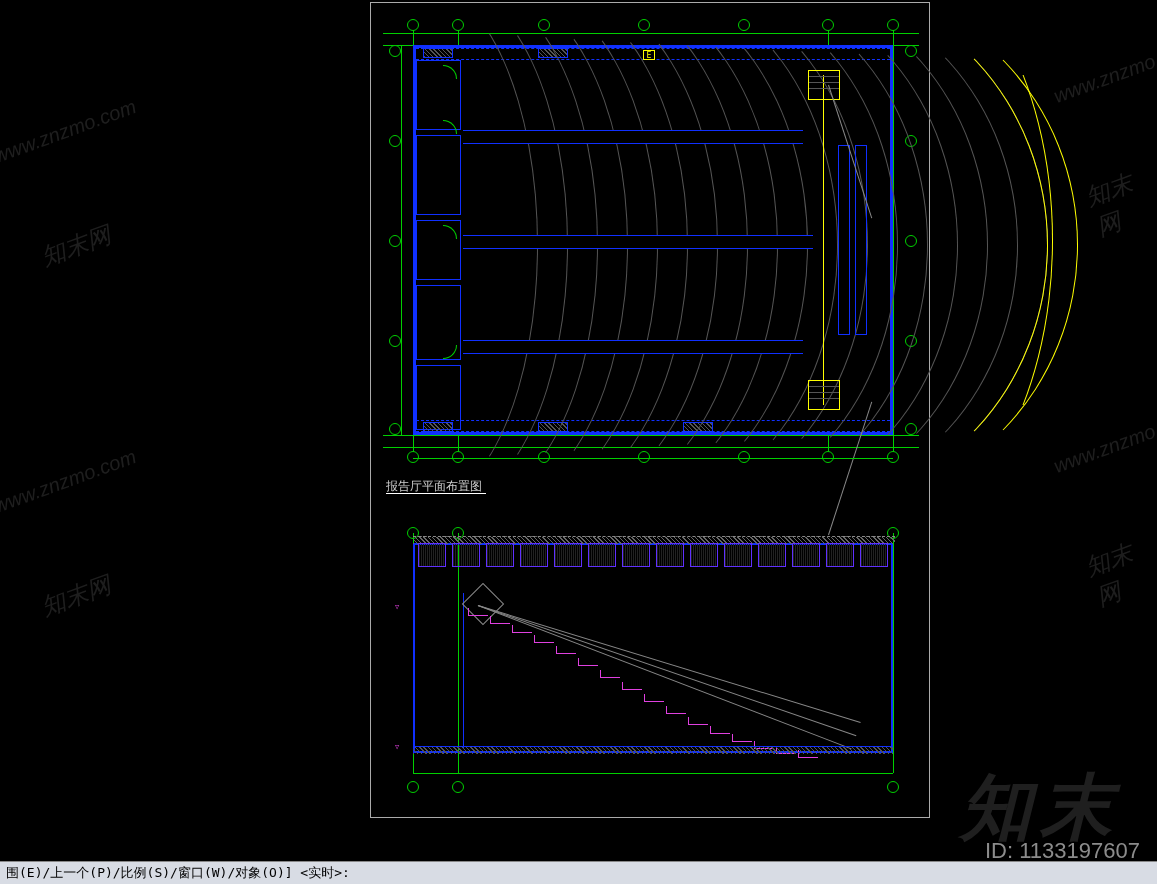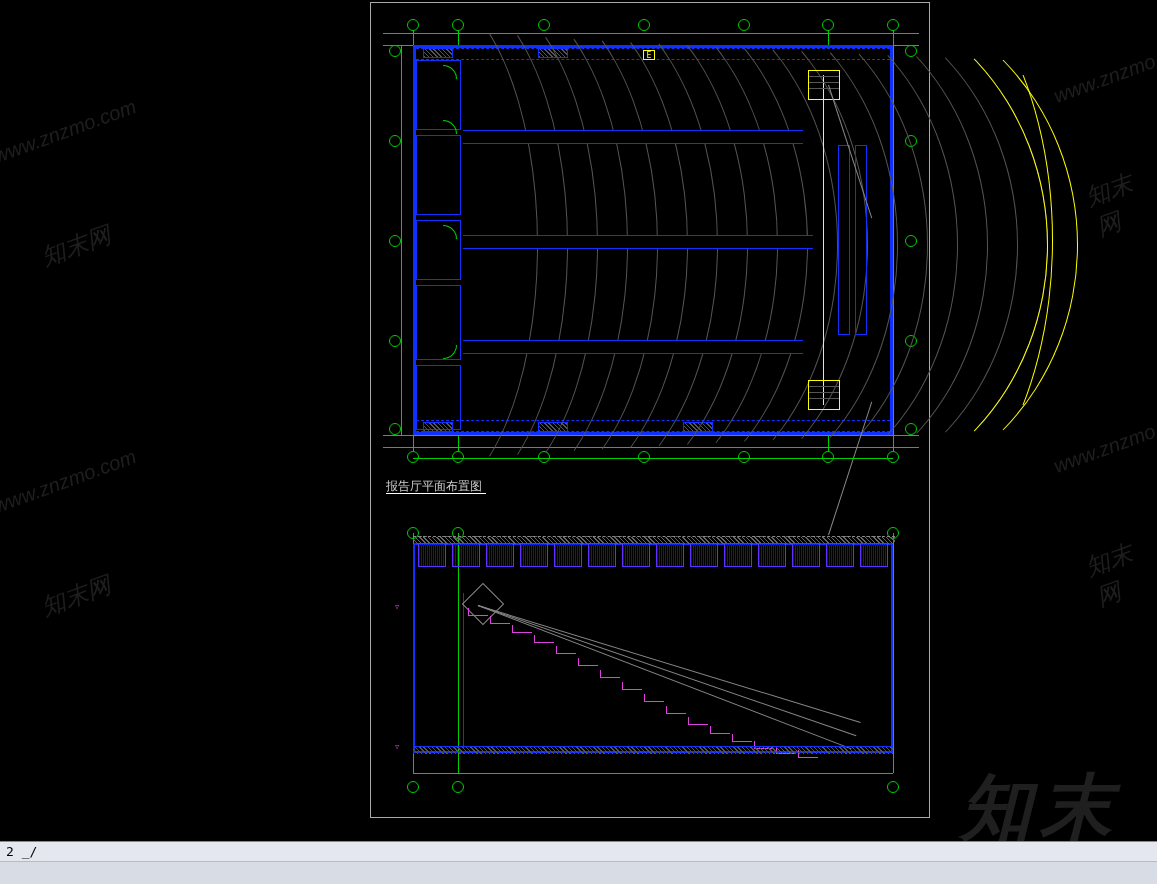--- a/index.html
+++ b/index.html
@@ -400,19 +400,17 @@
   <div class="watermark" style="left:1050px;top:60px;font-size:20px">www.znzmo.com</div>
   <div class="watermark" style="left:1050px;top:430px;font-size:20px">www.znzmo.com</div>
   <div class="watermark wm-chinese" style="left:1090px;top:170px">知末网</div>
   <div class="watermark wm-chinese" style="left:1090px;top:540px">知末网</div>
 
   <div class="watermark wm-big" style="left:960px;top:760px">知末</div>
   <div class="wm-id" style="left:985px;top:838px">ID: 1133197607</div>
 </div>
 
 <div class="cmd-area">
-  <div class="cmd-history">
-    <span>2 _/</span>
-  </div>
   <div class="cmd-input-row">
+    <span>围(E)/上一个(P)/比例(S)/窗口(W)/对象(O)] &lt;实时&gt;:</span>
     <input class="cmd-input" type="text" style="">
   </div>
 </div>
 
 </body></html>

